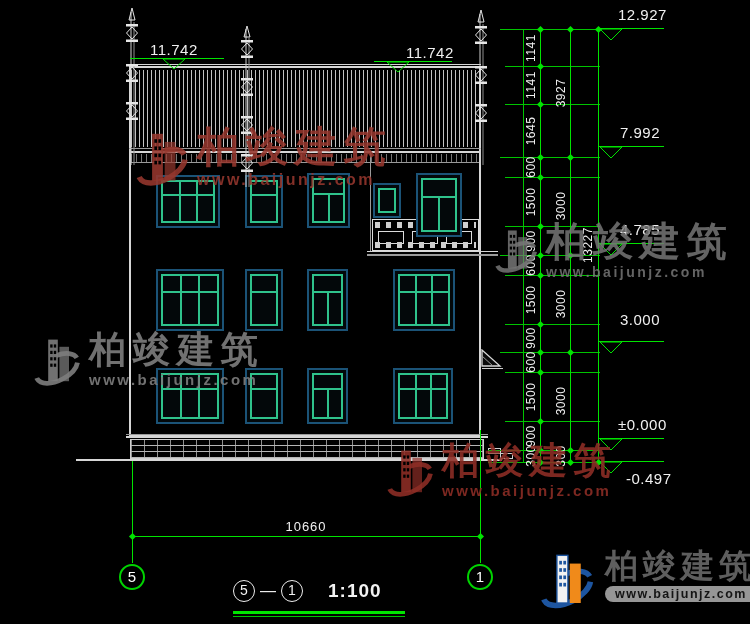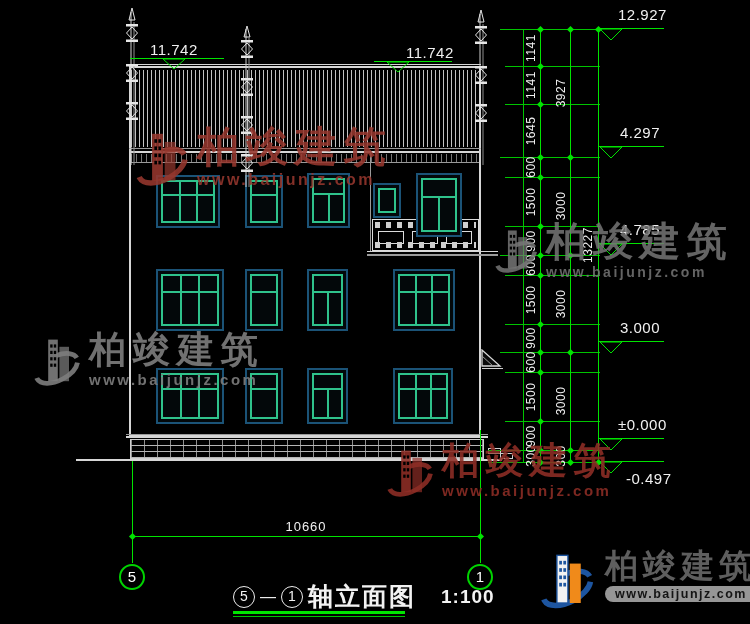--- a/index.html
+++ b/index.html
@@ -302,33 +302,33 @@
   <div class="gline bright" style="left:598px;top:28px;width:66px;height:1px;"></div>
   <svg class="tri" style="left:599px;top:28px;" width="24" height="13">
       <path d="M1,1 L23,1 L12,12 Z" fill="none" stroke="#00e400"></path>
     </svg>
   <div class="lvl-txt" style="left:618px;top:6px;">12.927</div>
 
   <div class="gline bright" style="left:598px;top:146px;width:66px;height:1px;"></div>
   <svg class="tri" style="left:599px;top:146px;" width="24" height="13">
       <path d="M1,1 L23,1 L12,12 Z" fill="none" stroke="#00e400"></path>
     </svg>
-  <div class="lvl-txt" style="left:620px;top:124px;">4.297</div>
+  <div class="lvl-txt" style="left:620px;top:124px;">7.992</div>
 
   <div class="gline bright" style="left:598px;top:243px;width:66px;height:1px;"></div>
   <svg class="tri" style="left:599px;top:243px;" width="24" height="13">
       <path d="M1,1 L23,1 L12,12 Z" fill="none" stroke="#00e400"></path>
     </svg>
   <div class="lvl-txt" style="left:620px;top:221px;">4.785</div>
 
   <div class="gline bright" style="left:598px;top:341px;width:66px;height:1px;"></div>
   <svg class="tri" style="left:599px;top:341px;" width="24" height="13">
       <path d="M1,1 L23,1 L12,12 Z" fill="none" stroke="#00e400"></path>
     </svg>
-  <div class="lvl-txt" style="left:620px;top:319px;">3.000</div>
+  <div class="lvl-txt" style="left:620px;top:311px;">3.000</div>
 
   <div class="gline bright" style="left:598px;top:438px;width:66px;height:1px;"></div>
   <svg class="tri" style="left:599px;top:438px;" width="24" height="13">
       <path d="M1,1 L23,1 L12,12 Z" fill="none" stroke="#00e400"></path>
     </svg>
   <div class="lvl-txt" style="left:618px;top:416px;">±0.000</div>
 
   <div class="gline bright" style="left:598px;top:461px;width:66px;height:1px;"></div>
   <svg class="tri" style="left:599px;top:461px;" width="24" height="13">
       <path d="M1,1 L23,1 L12,12 Z" fill="none" stroke="#00e400"></path>
@@ -341,21 +341,20 @@
   <div class="tk" style="left:129.5px;top:533.5px;"></div>
   <div class="tk" style="left:477.5px;top:533.5px;"></div>
   <div class="dimh" style="left:266px;top:519px;width:80px;">10660</div>
   <div class="bubble" style="left:119px;top:564px;"><span>5</span></div>
   <div class="bubble" style="left:467px;top:564px;"><span>1</span></div>
 
   <div class="title-row" style="left:233px;top:580px;">
     <span class="t-circle">5</span>
     <span style="font-size:16px;">—</span>
     <span class="t-circle">1</span>
-    <span class="t-name">轴立面图</span>
     <span class="t-scale">1:100</span>
   </div>
   <div class="gline bright" style="left:233px;top:611px;width:172px;height:2.5px;"></div>
   <div class="gline" style="left:233px;top:616px;width:172px;height:1px;"></div>
 
   <div class="wm" style="left:135px;top:126px;color:rgba(150,55,45,0.88);">
     <svg width="54" height="66" viewBox="0 0 60 72">
         <use href="#bj-icon"></use>
       </svg>
     <div>

